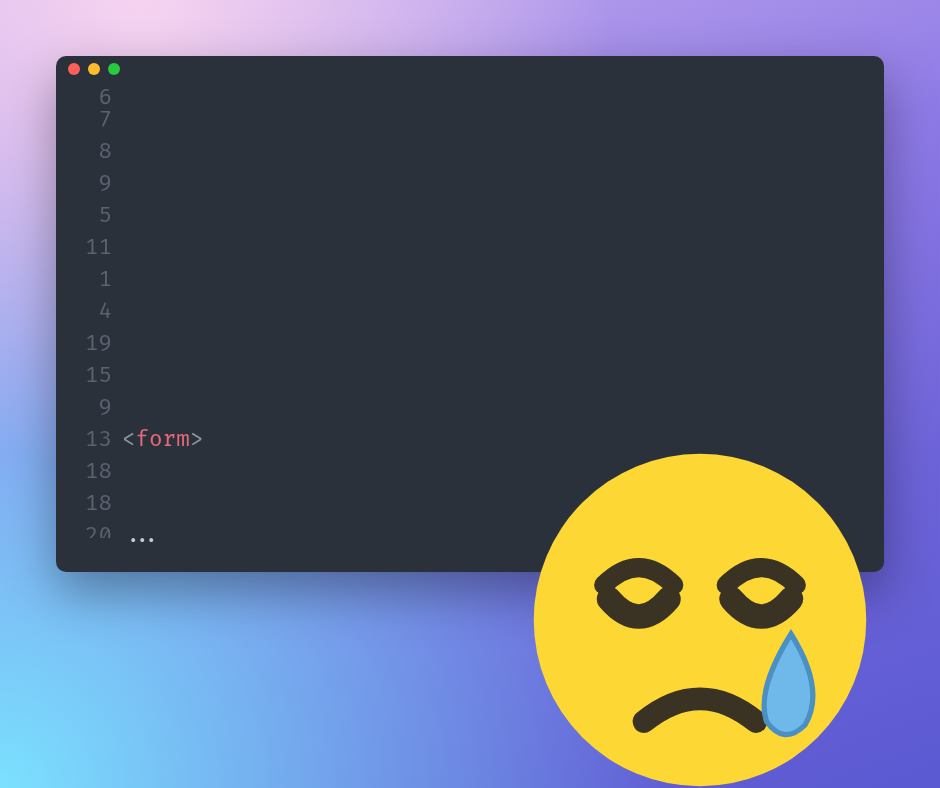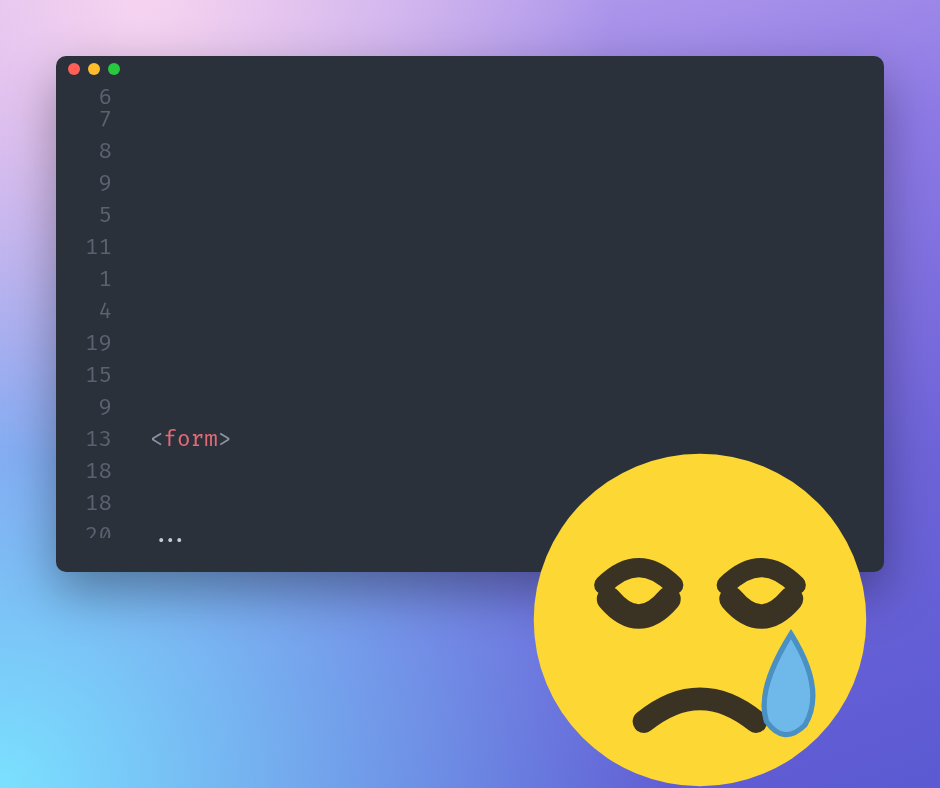--- a/index.html
+++ b/index.html
@@ -65,21 +65,20 @@
     height: 18px;
     overflow: hidden;
   }
   .code {
     flex: 1;
     color: #bfc7d4;
     white-space: pre;
   }
   .code .row {
     height: 32px;
-    margin-left: 28px;
   }
   .brkt  { color: #8b94a3; }   
   .tag   { color: #e56a78; } 
   .kw    { color: #c3cad6; } 
 
   .emoji {
     position: absolute;
     left: 525px;
     top: 445px;
     width: 350px;

